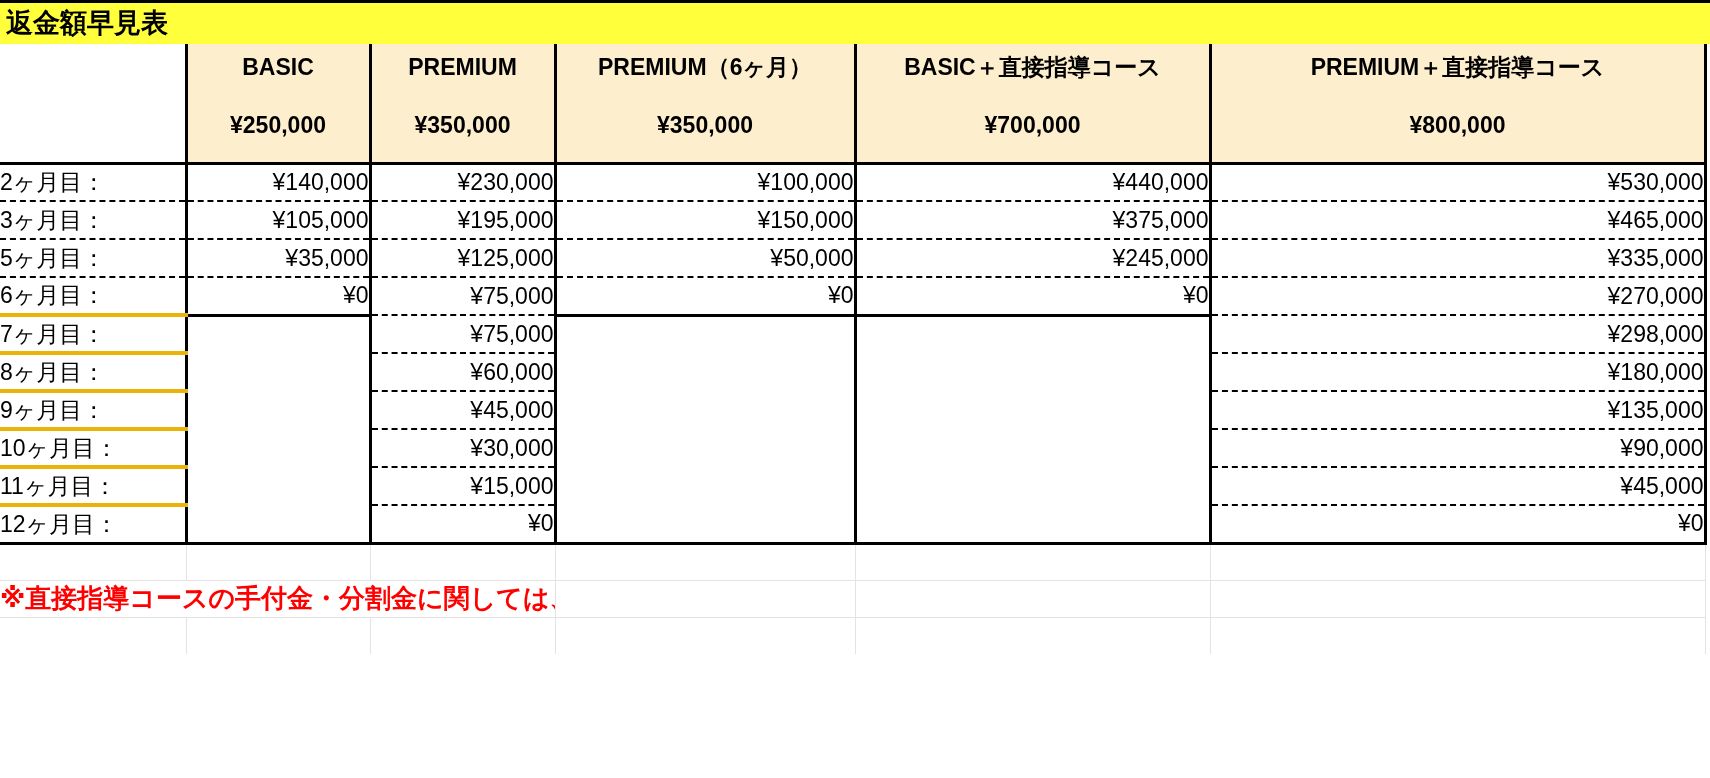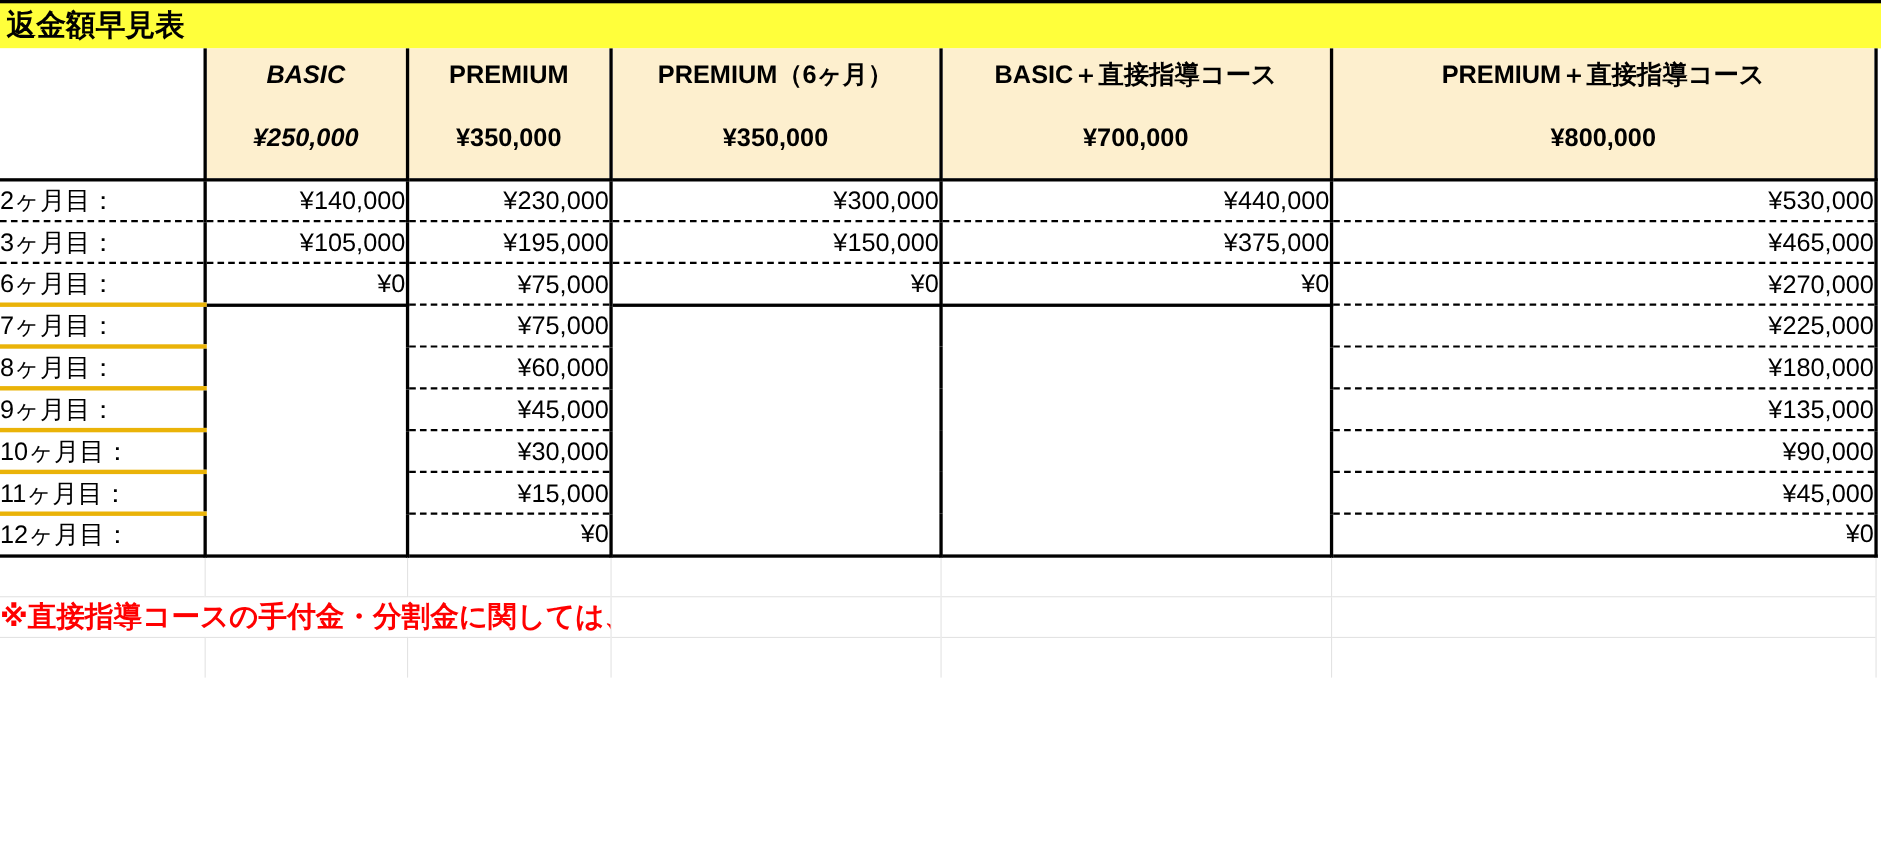--- a/index.html
+++ b/index.html
@@ -59,21 +59,21 @@
     padding: 0;
     margin: 0;
     vertical-align: middle;
     box-sizing: border-box;
     overflow: hidden;
     white-space: nowrap;
   }
 
   
   .c0 { width: 186px; }
-  .c1 { width: 184px; font-style: italic; }
+  .c1 { width: 184px; }
   .c2 { width: 185px; }
   .c3 { width: 300px; }
   .c4 { width: 355px; }
   .c5 { width: 495px; }
 
   
   .hdr-name {
     background: #fdefce;
     text-align: center;
     font-weight: bold;
@@ -163,52 +163,60 @@
         <td class="c3 hdr-price bb-solid vsep-r">¥350,000</td>
         <td class="c4 hdr-price bb-solid vsep-r">¥700,000</td>
         <td class="c5 hdr-price bb-solid vsep-r">¥800,000</td>
       </tr>
 
 
       <tr class="data-row">
         <td class="lbl bb-dot vsep-r">2ヶ月目：</td>
         <td class="val bb-dot vsep-r">¥140,000</td>
         <td class="val bb-dot vsep-r">¥230,000</td>
-        <td class="val bb-dot vsep-r">¥300,000</td>
+        <td class="val bb-dot vsep-r">¥100,000</td>
         <td class="val bb-dot vsep-r">¥440,000</td>
         <td class="val bb-dot vsep-r">¥530,000</td>
       </tr>
 
       <tr class="data-row">
         <td class="lbl bb-dot vsep-r">3ヶ月目：</td>
         <td class="val bb-dot vsep-r">¥105,000</td>
         <td class="val bb-dot vsep-r">¥195,000</td>
         <td class="val bb-dot vsep-r">¥150,000</td>
         <td class="val bb-dot vsep-r">¥375,000</td>
         <td class="val bb-dot vsep-r">¥465,000</td>
       </tr>
 
 
+      <tr class="data-row">
+        <td class="lbl bb-dot vsep-r">5ヶ月目：</td>
+        <td class="val bb-dot vsep-r">¥35,000</td>
+        <td class="val bb-dot vsep-r">¥125,000</td>
+        <td class="val bb-dot vsep-r">¥50,000</td>
+        <td class="val bb-dot vsep-r">¥245,000</td>
+        <td class="val bb-dot vsep-r">¥335,000</td>
+      </tr>
 
       <tr class="data-row">
         <td class="lbl bb-light vsep-r">6ヶ月目：</td>
         <td class="val bb-solid vsep-r">¥0</td>
         <td class="val bb-dot  vsep-r">¥75,000</td>
         <td class="val bb-solid vsep-r">¥0</td>
         <td class="val bb-solid vsep-r">¥0</td>
         <td class="val bb-dot  vsep-r">¥270,000</td>
       </tr>
 
       <tr class="data-row">
         <td class="lbl bb-light vsep-r">7ヶ月目：</td>
         <td class="val vsep-r"></td>
         <td class="val bb-dot vsep-r">¥75,000</td>
         <td class="val vsep-r"></td>
         <td class="val vsep-r"></td>
-        <td class="val bb-dot vsep-r">¥225,000</td>
+        <td class="val bb-dot vsep-r">¥298,000</td>
       </tr>
 
       <tr class="data-row">
         <td class="lbl bb-light vsep-r">8ヶ月目：</td>
         <td class="val vsep-r"></td>
         <td class="val bb-dot vsep-r">¥60,000</td>
         <td class="val vsep-r"></td>
         <td class="val vsep-r"></td>
         <td class="val bb-dot vsep-r">¥180,000</td>
       </tr>

